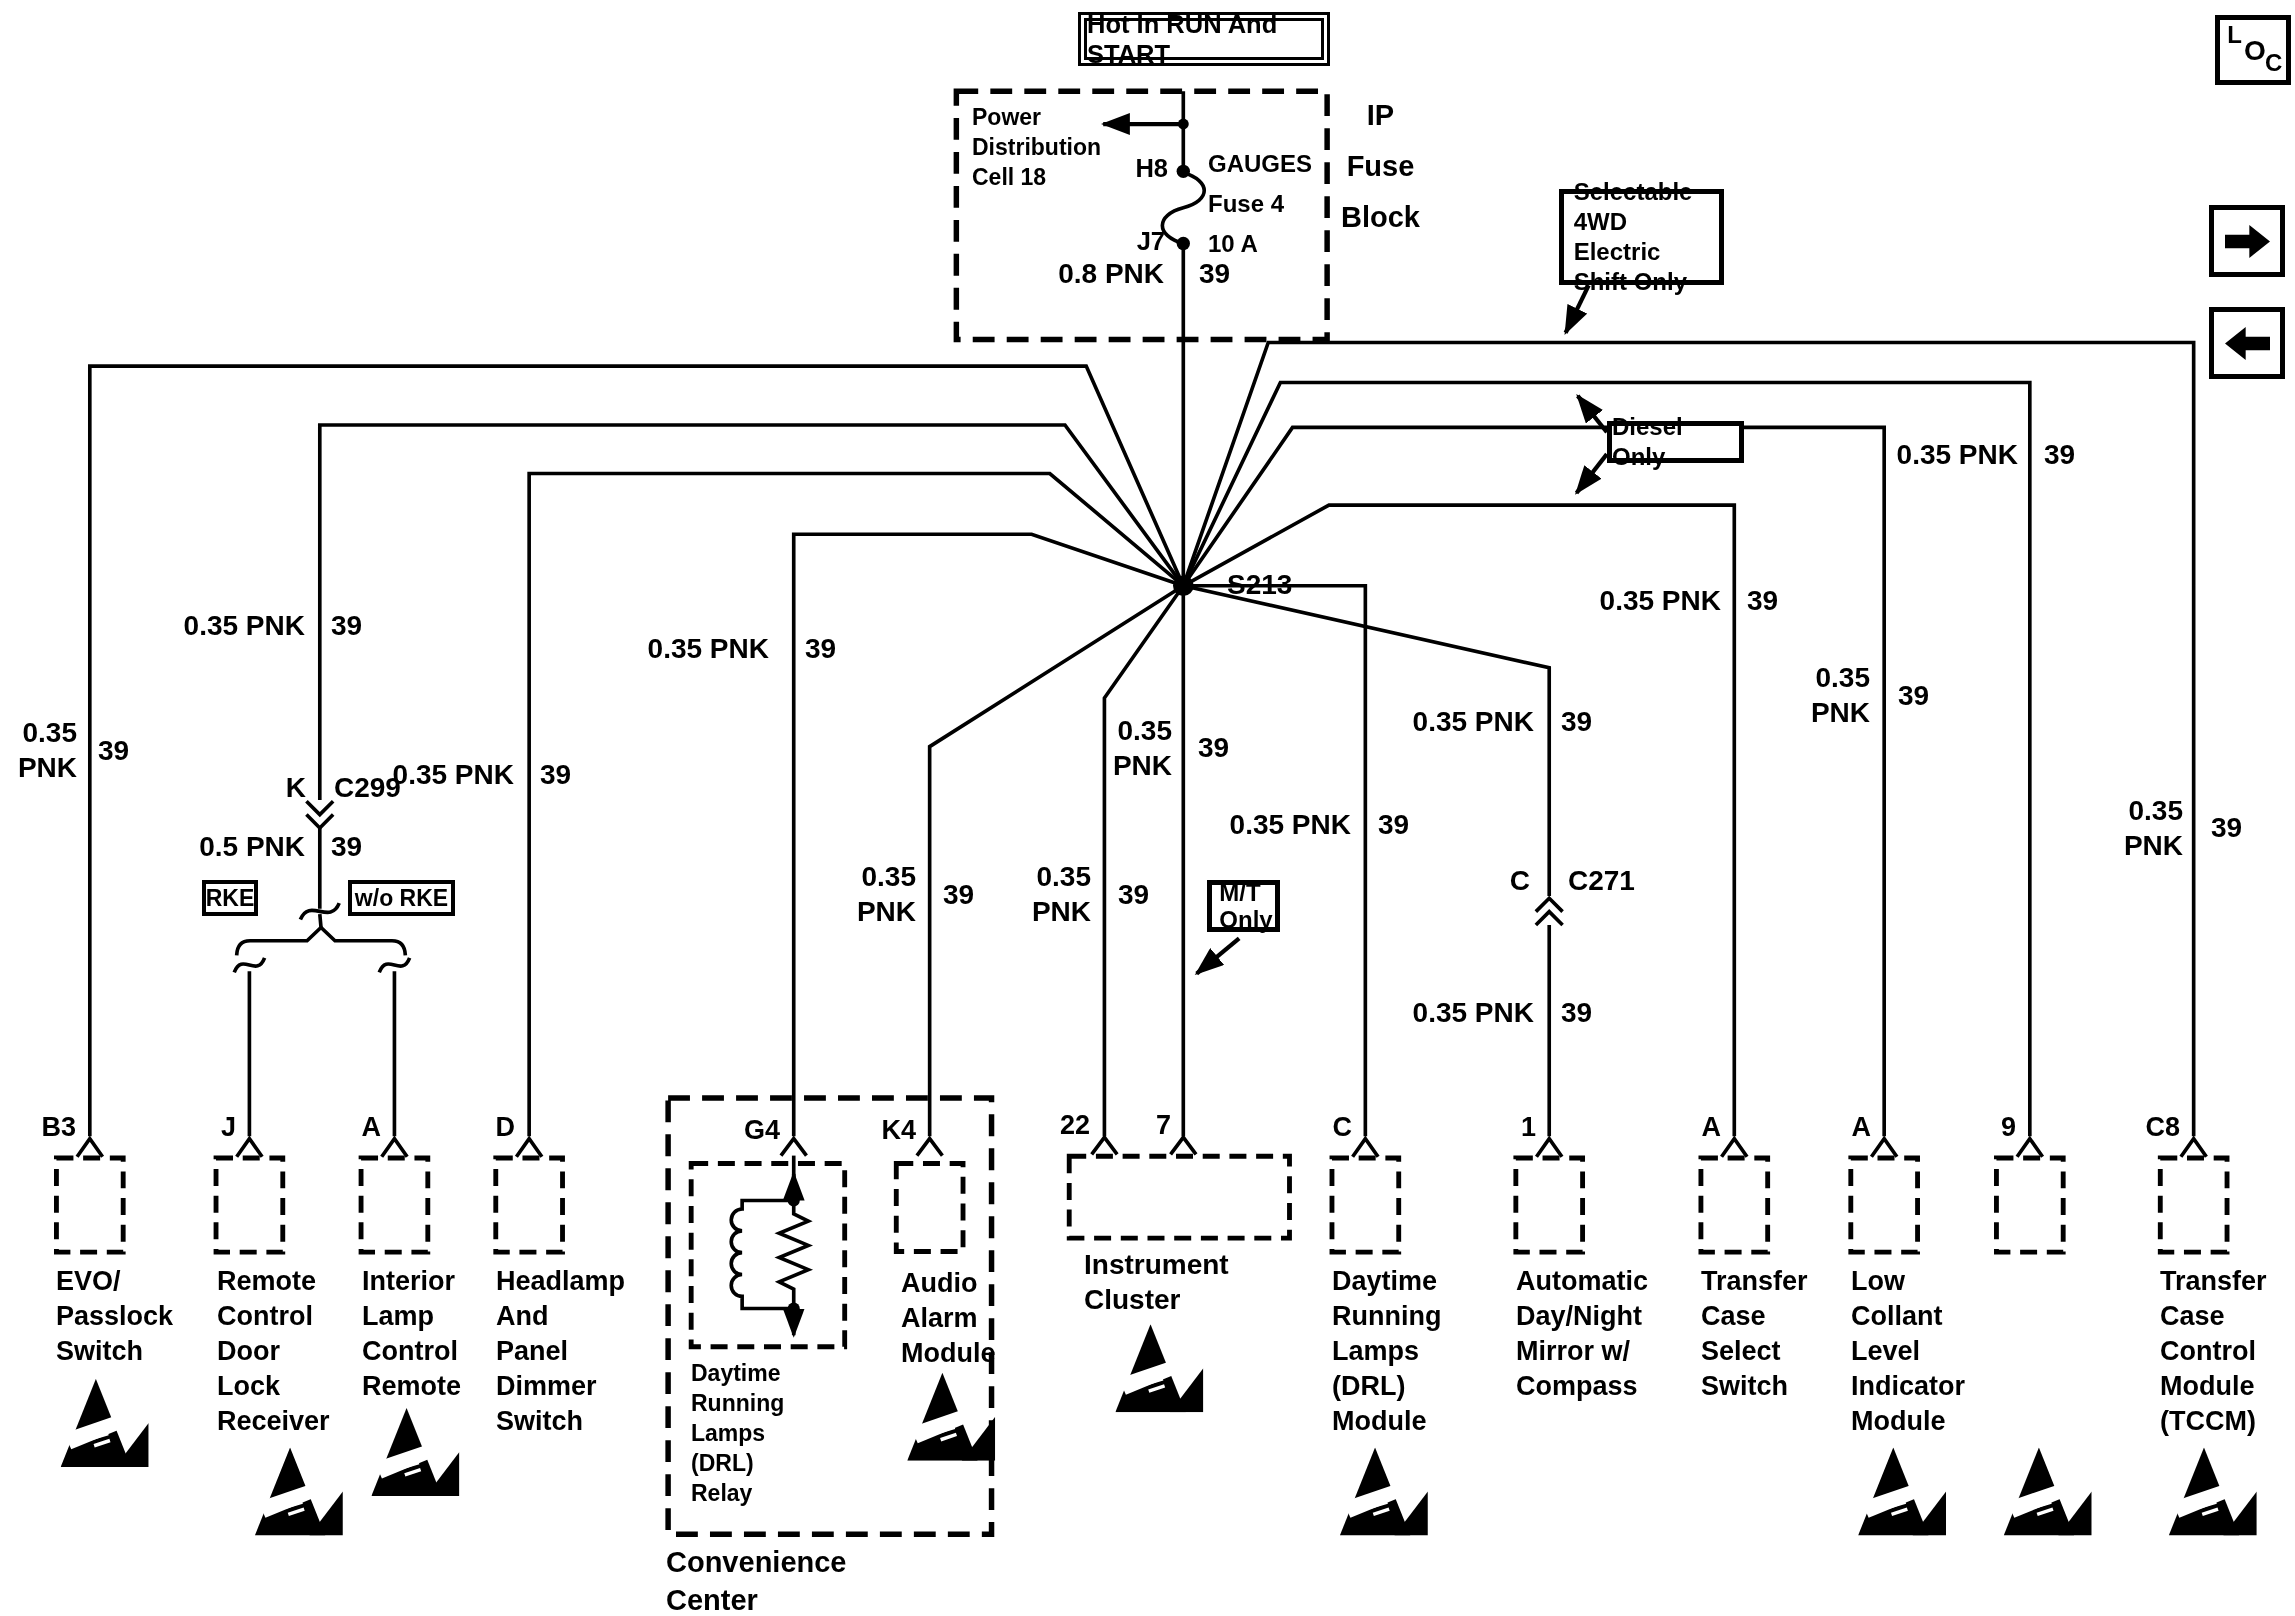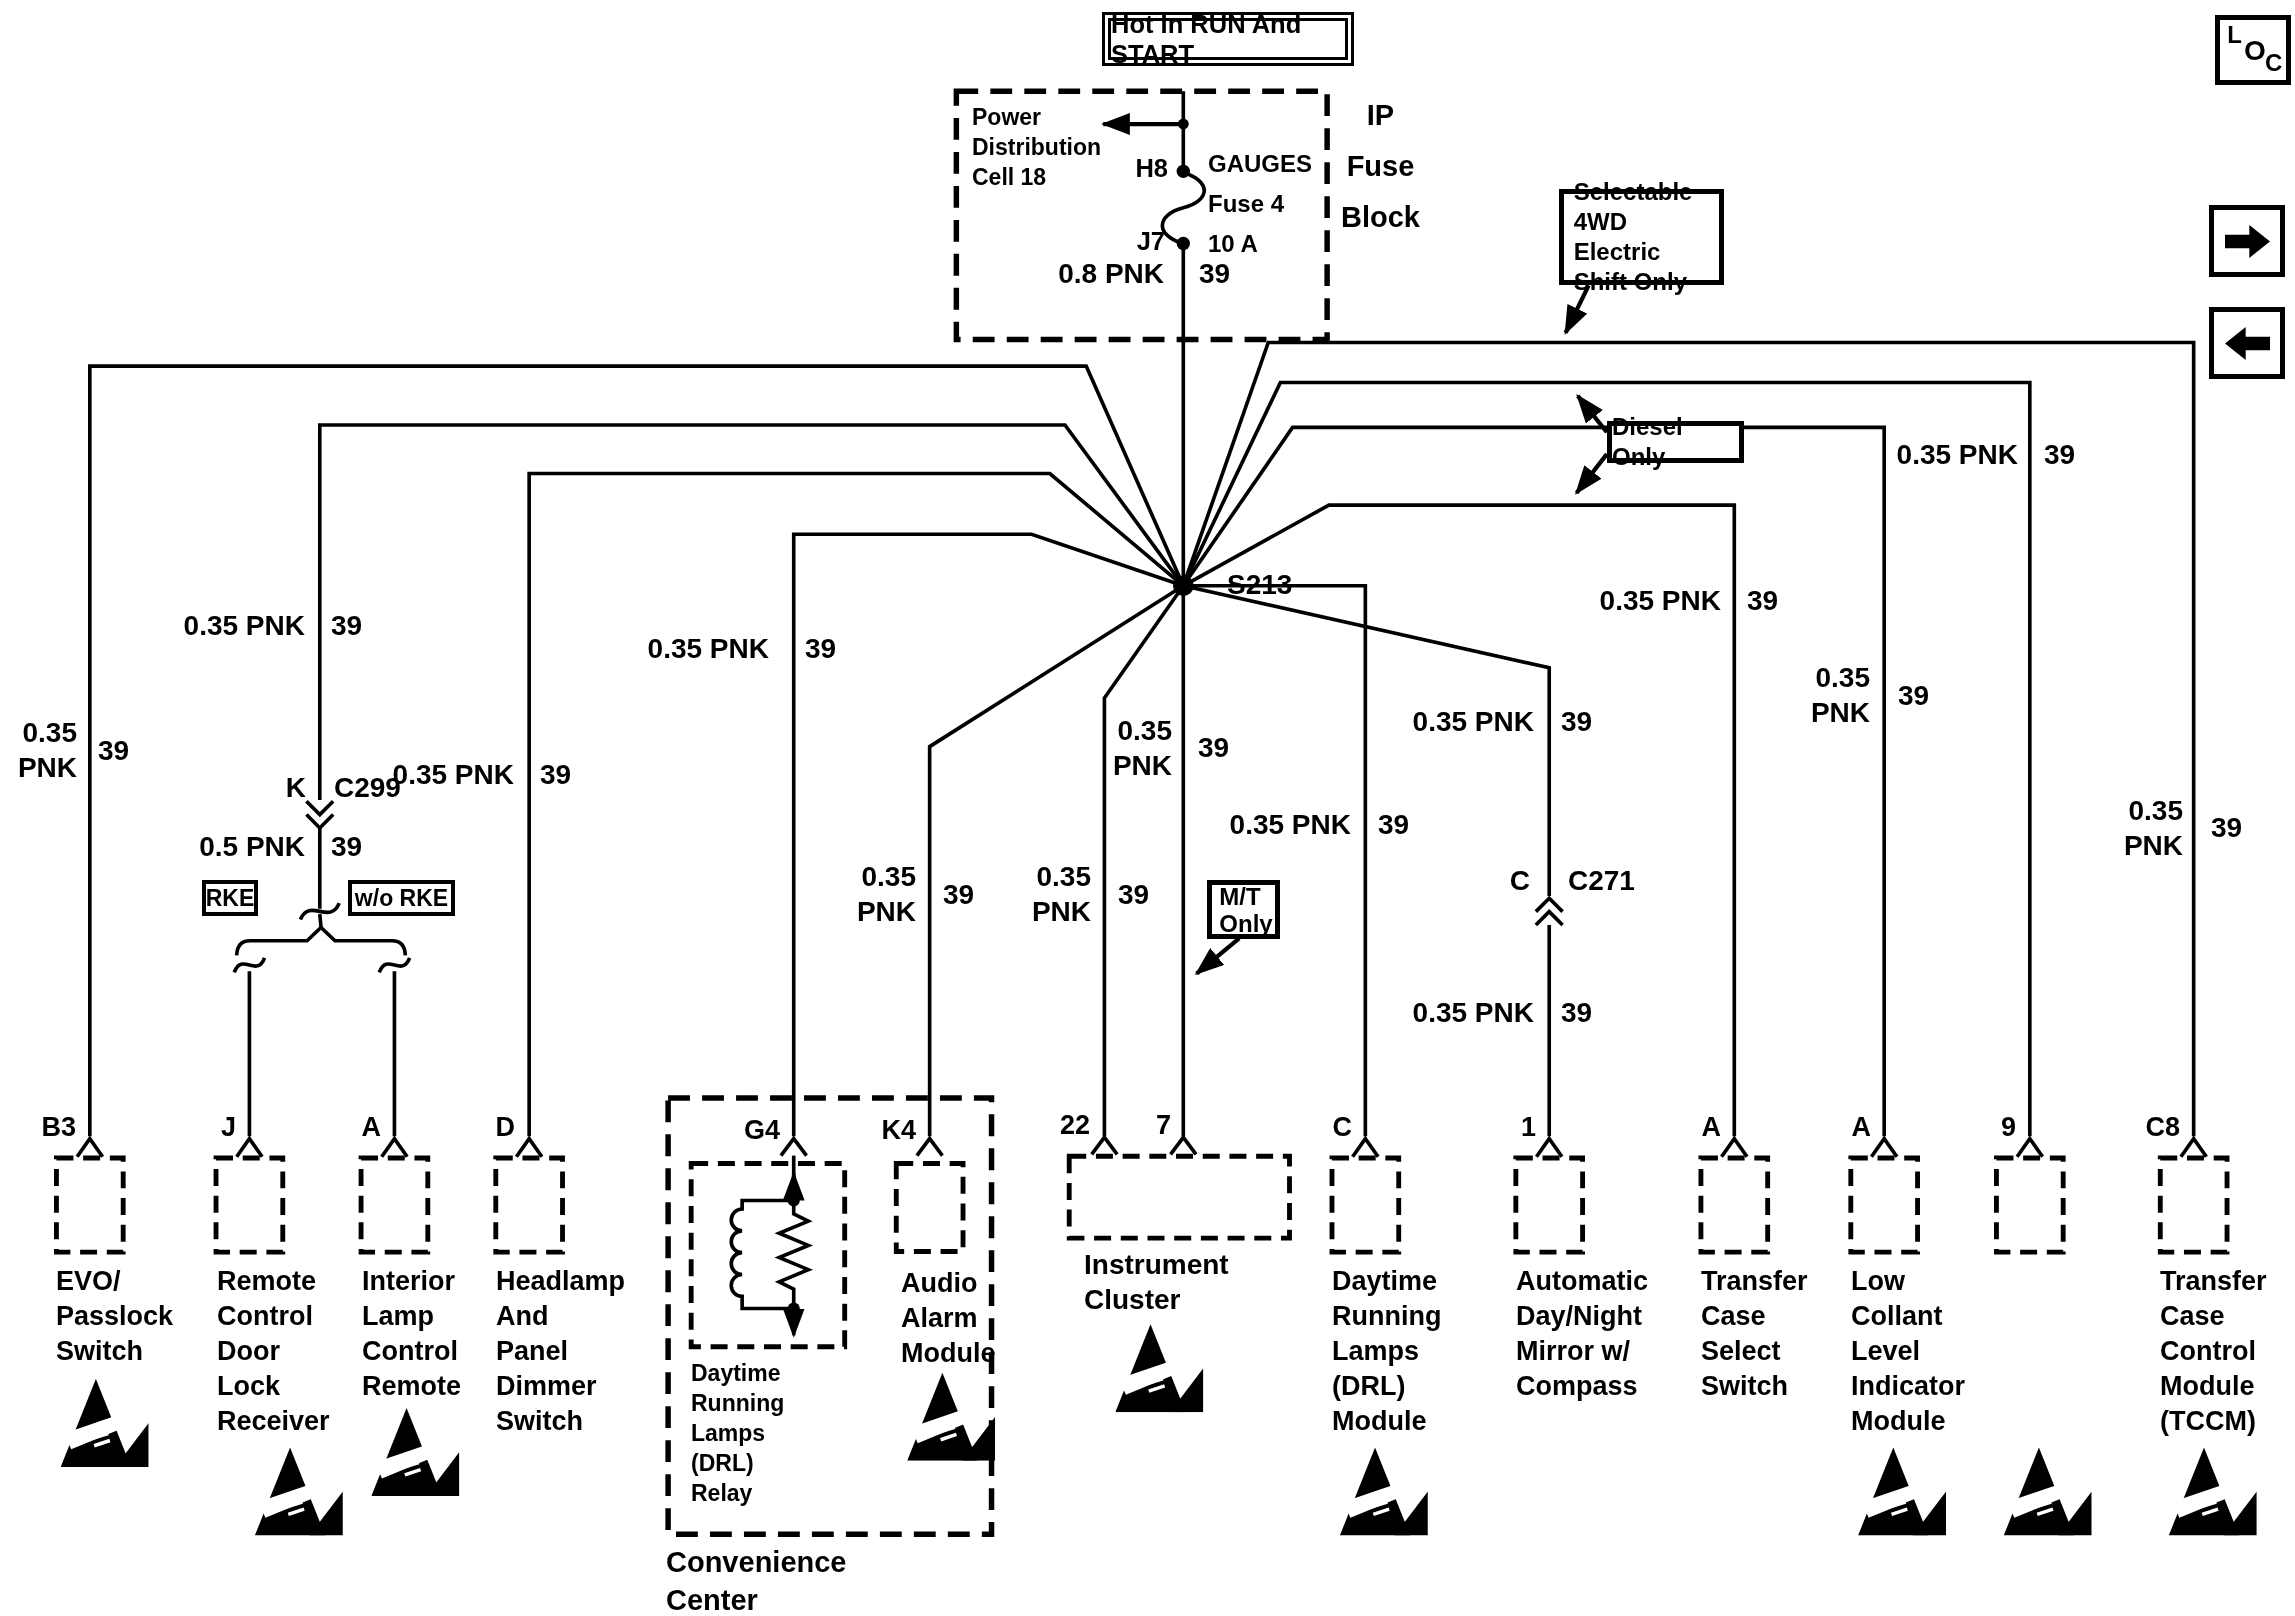--- a/index.html
+++ b/index.html
@@ -166,21 +166,21 @@
       <use href="#esd" x="612" y="2320" width="145" height="145"></use>
       <use href="#esd" x="1495" y="2262" width="145" height="145"></use>
       <use href="#esd" x="1838" y="2182" width="145" height="145"></use>
       <use href="#esd" x="2208" y="2385" width="145" height="145"></use>
       <use href="#esd" x="3062" y="2385" width="145" height="145"></use>
       <use href="#esd" x="3302" y="2385" width="145" height="145"></use>
       <use href="#esd" x="3574" y="2385" width="145" height="145"></use>
     </g>
   </svg>
 
-  <div class="box dbl" style="left:1108px; top:17.6px; width:240px; height:42px;">
+  <div class="box dbl" style="left:1084px; top:17.6px; width:240px; height:42px;">
     <span class="s42" style="font-weight:bold">Hot In RUN And START</span>
   </div>
 
   <div class="t s38" style="left:972px; top:102px;">Power
 Distribution
 Cell 18</div>
   <div class="t s42 ra" style="right:1127px; top:153px;">H8</div>
   <div class="t s42 ra" style="right:1130px; top:226px;">J7</div>
   <div class="t gau" style="left:1208px; top:144px;">GAUGES
 Fuse 4
@@ -211,21 +211,21 @@
   </div>
 
   <div class="box" style="left:1559px; top:189px; width:165px; height:96px; justify-content:flex-start;">
     <span class="s40" style="white-space:pre-line; padding-left:9.7px; font-weight:bold;">Selectable
 4WD Electric
 Shift Only</span>
   </div>
   <div class="box" style="left:1607px; top:421px; width:137px; height:42px;">
     <span class="s40" style="font-weight:bold;">Diesel Only</span>
   </div>
-  <div class="box" style="left:1207px; top:880px; width:73px; height:59px; justify-content:flex-start;">
+  <div class="box" style="left:1207px; top:880px; width:73px; height:52px; justify-content:flex-start;">
     <span class="s40" style="white-space:pre-line; padding-left:7.3px; font-weight:bold; line-height:27px;">M/T
 Only</span>
   </div>
 
   <div class="t ra" style="right:1989px; top:770px;">K</div>
   <div class="t" style="left:334px; top:770px;">C299</div>
   <div class="t ra" style="right:765px; top:863px;">C</div>
   <div class="t" style="left:1568px; top:863px;">C271</div>
 
   <div class="box" style="left:202px; top:880px; width:56px; height:36px; border-width:4.9px;">

